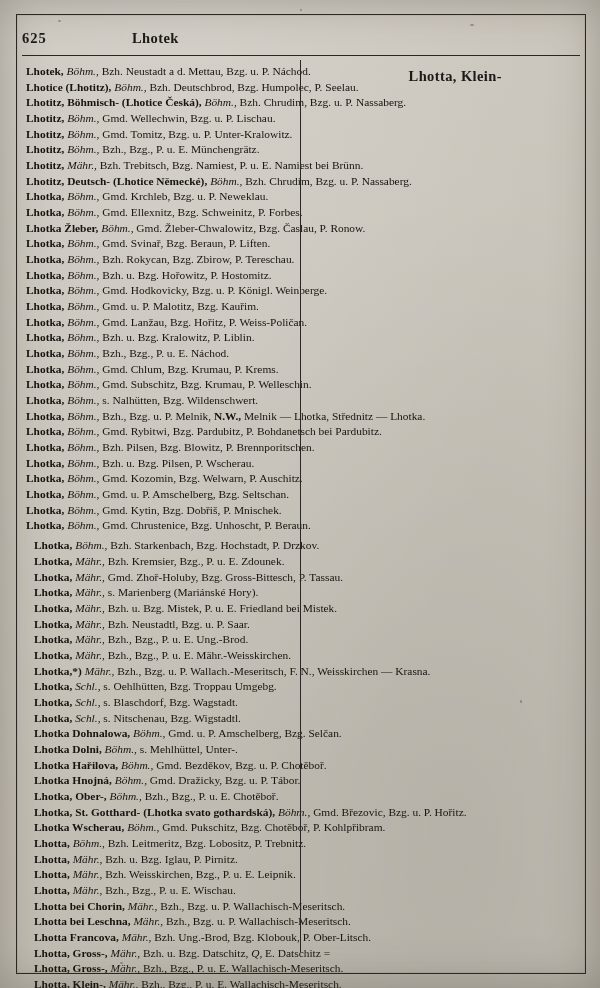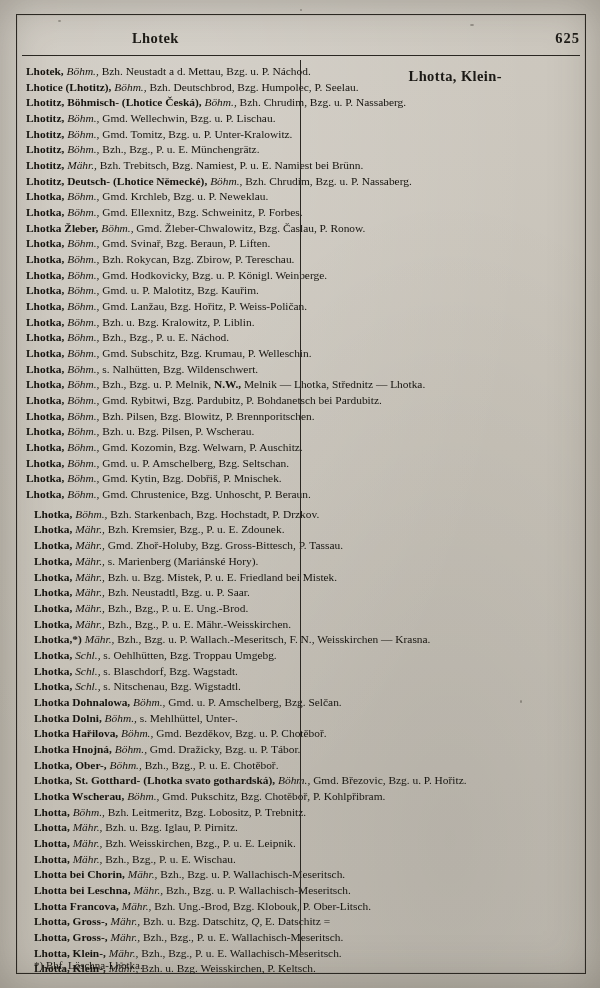--- a/index.html
+++ b/index.html
@@ -48,21 +48,21 @@
     position: absolute;
     left: 110px;
     top: 0;
     font-weight: bold;
   }
   #runhead .center {
     position: absolute;
     left: 0;
     right: 0;
     top: 0;
-    text-align: right;
+    text-align: left;
     font-weight: bold;
     letter-spacing: 1px;
   }
   #runhead .right {
     position: absolute;
     right: 78px;
     top: 0;
     font-weight: bold;
     margin-top: 38px;
   }
@@ -162,25 +162,27 @@
         <p class="entry"><b>Lhotitz,</b> <i>Böhm.,</i> Gmd. Wellechwin, Bzg. u. P. Lischau.</p>
         <p class="entry"><b>Lhotitz,</b> <i>Böhm.,</i> Gmd. Tomitz, Bzg. u. P. Unter-Kralowitz.</p>
         <p class="entry"><b>Lhotitz,</b> <i>Böhm.,</i> Bzh., Bzg., P. u. E. Münchengrätz.</p>
         <p class="entry"><b>Lhotitz,</b> <i>Mähr.,</i> Bzh. Trebitsch, Bzg. Namiest, P. u. E. Namiest bei Brünn.</p>
         <p class="entry"><b>Lhotitz, Deutsch- (Lhotice Německé),</b> <i>Böhm.,</i> Bzh. Chrudim, Bzg. u. P. Nassaberg.</p>
         <p class="entry"><b>Lhotka,</b> <i>Böhm.,</i> Gmd. Krchleb, Bzg. u. P. Neweklau.</p>
         <p class="entry"><b>Lhotka,</b> <i>Böhm.,</i> Gmd. Ellexnitz, Bzg. Schweinitz, P. Forbes.</p>
         <p class="entry"><b>Lhotka Žleber,</b> <i>Böhm.,</i> Gmd. Žleber-Chwalowitz, Bzg. Časlau, P. Ronow.</p>
         <p class="entry"><b>Lhotka,</b> <i>Böhm.,</i> Gmd. Svinař, Bzg. Beraun, P. Liften.</p>
         <p class="entry"><b>Lhotka,</b> <i>Böhm.,</i> Bzh. Rokycan, Bzg. Zbirow, P. Tereschau.</p>
+        <p class="entry"><b>Lhotka,</b> <i>Böhm.,</i> Bzh. u. Bzg. Hořowitz, P. Hostomitz.</p>
         <p class="entry"><b>Lhotka,</b> <i>Böhm.,</i> Gmd. Hodkovicky, Bzg. u. P. Königl. Weinberge.</p>
         <p class="entry"><b>Lhotka,</b> <i>Böhm.,</i> Gmd. u. P. Malotitz, Bzg. Kauřim.</p>
         <p class="entry"><b>Lhotka,</b> <i>Böhm.,</i> Gmd. Lanžau, Bzg. Hořitz, P. Weiss-Poličan.</p>
         <p class="entry"><b>Lhotka,</b> <i>Böhm.,</i> Bzh. u. Bzg. Kralowitz, P. Liblin.</p>
         <p class="entry"><b>Lhotka,</b> <i>Böhm.,</i> Bzh., Bzg., P. u. E. Náchod.</p>
+        <p class="entry"><b>Lhotka,</b> <i>Böhm.,</i> Gmd. Chlum, Bzg. Krumau, P. Krems.</p>
         <p class="entry"><b>Lhotka,</b> <i>Böhm.,</i> Gmd. Subschitz, Bzg. Krumau, P. Welleschin.</p>
         <p class="entry"><b>Lhotka,</b> <i>Böhm.,</i> s. Nalhütten, Bzg. Wildenschwert.</p>
         <p class="entry"><b>Lhotka,</b> <i>Böhm.,</i> Bzh., Bzg. u. P. Melnik, <b>N.W.,</b> Melnik — Lhotka, Střednitz — Lhotka.</p>
         <p class="entry"><b>Lhotka,</b> <i>Böhm.,</i> Gmd. Rybitwi, Bzg. Pardubitz, P. Bohdanetsch bei Pardubitz.</p>
         <p class="entry"><b>Lhotka,</b> <i>Böhm.,</i> Bzh. Pilsen, Bzg. Blowitz, P. Brennporitschen.</p>
         <p class="entry"><b>Lhotka,</b> <i>Böhm.,</i> Bzh. u. Bzg. Pilsen, P. Wscherau.</p>
         <p class="entry"><b>Lhotka,</b> <i>Böhm.,</i> Gmd. Kozomin, Bzg. Welwarn, P. Auschitz.</p>
         <p class="entry"><b>Lhotka,</b> <i>Böhm.,</i> Gmd. u. P. Amschelberg, Bzg. Seltschan.</p>
         <p class="entry"><b>Lhotka,</b> <i>Böhm.,</i> Gmd. Kytin, Bzg. Dobřiš, P. Mnischek.</p>
         <p class="entry"><b>Lhotka,</b> <i>Böhm.,</i> Gmd. Chrustenice, Bzg. Unhoscht, P. Beraun.</p>

